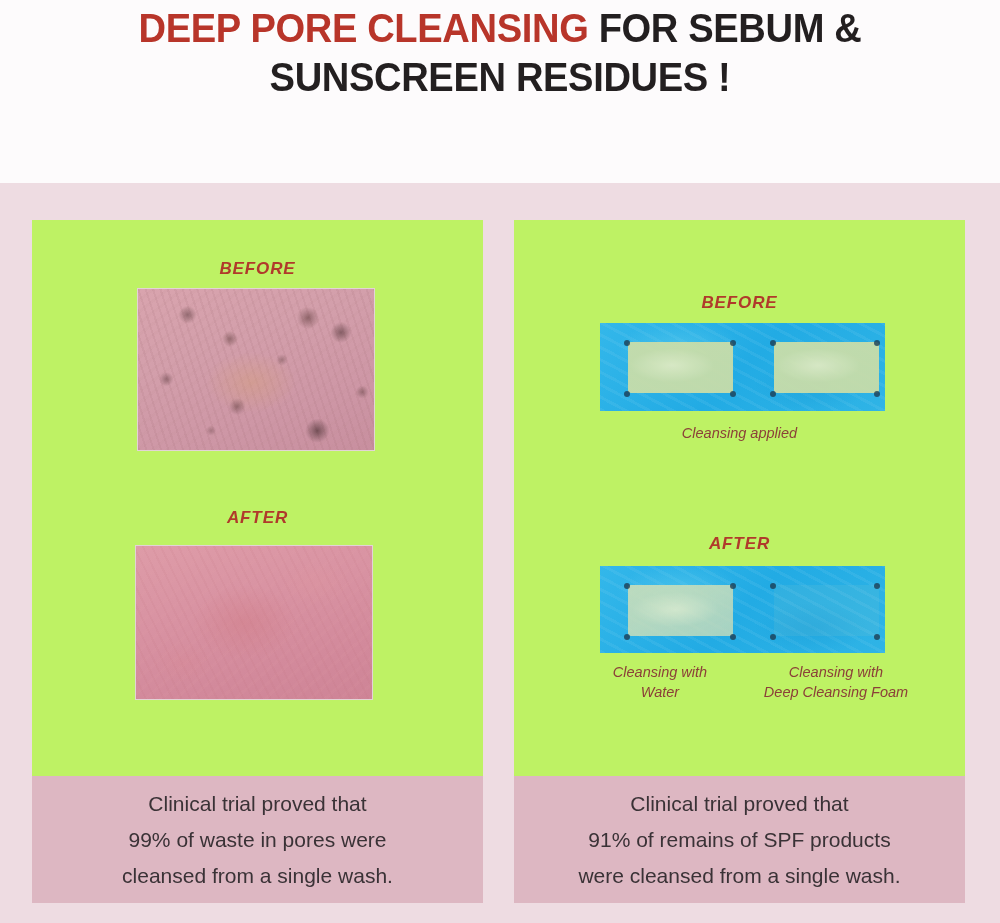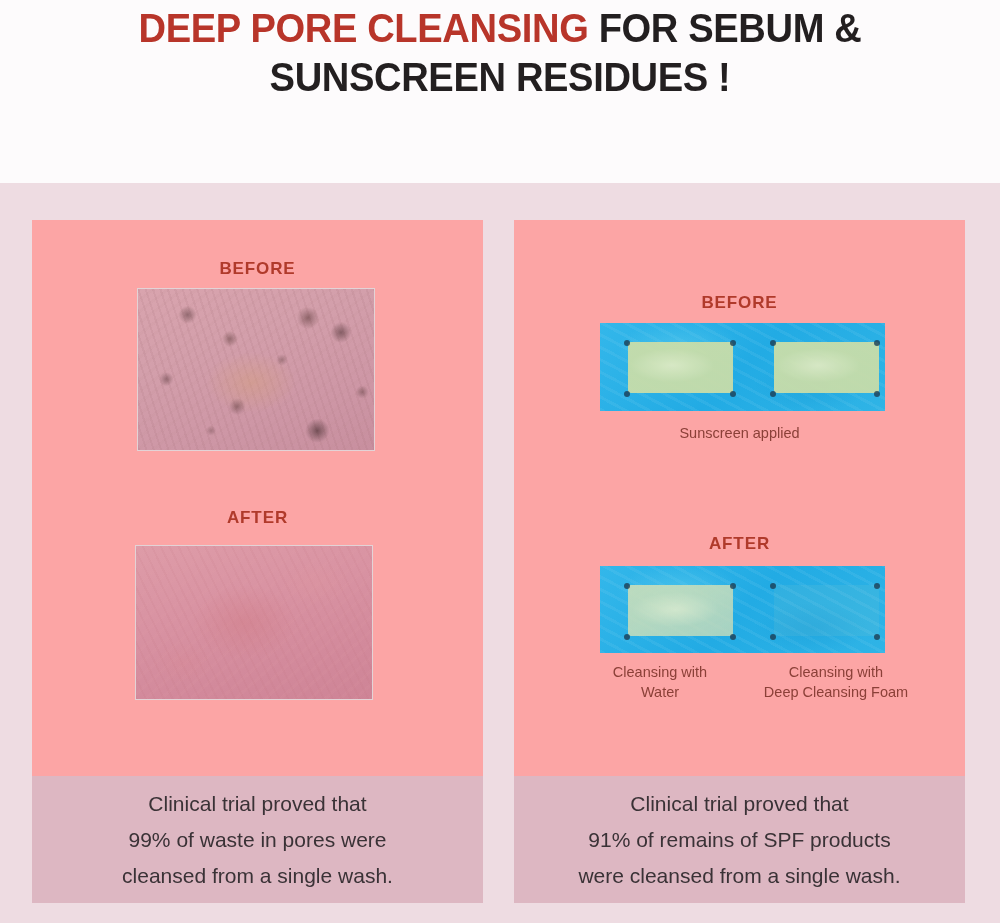--- a/index.html
+++ b/index.html
@@ -62,21 +62,22 @@
     background: #FFFFFF;
     display: flex;
     flex-direction: column;
   }
   .panel-left  { left: 32px; }
   .panel-right { left: 514px; }
 
   .panel-body {
     position: relative;
     flex: 1 1 auto;
-    background: #fca5a5;
+    background: #bef264;
+    font-style: italic;
   }
 
   
   .ba-label {
     position: absolute;
     width: 100%;
     text-align: center;
     font-family: "Liberation Sans", sans-serif;
     font-weight: bold;
     font-size: 17px;
@@ -232,21 +233,21 @@
           <div class="patch patch-full" style="left:174px; top:19px; width:105px; height:51px;"></div>
           <div class="dot" style="left:24px; top:17px;"></div>
           <div class="dot" style="left:130px; top:17px;"></div>
           <div class="dot" style="left:24px; top:68px;"></div>
           <div class="dot" style="left:130px; top:68px;"></div>
           <div class="dot" style="left:170px; top:17px;"></div>
           <div class="dot" style="left:274px; top:17px;"></div>
           <div class="dot" style="left:170px; top:68px;"></div>
           <div class="dot" style="left:274px; top:68px;"></div>
         </div>
-        <div class="uv-caption" style="left:0; top:203px; width:100%;">Sunscreen applied</div>
+        <div class="uv-caption" style="left:0; top:203px; width:100%;">Cleansing applied</div>
 
         <div class="ba-label" style="top:314px;">AFTER</div>
         <div class="uv-img uv-after" style="top:346px;">
           <div class="uv-tex"></div>
           <div class="patch patch-faint" style="left:28px; top:19px; width:105px; height:51px;"></div>
           <div class="patch patch-gone" style="left:174px; top:19px; width:105px; height:51px;"></div>
           <div class="dot" style="left:24px; top:17px;"></div>
           <div class="dot" style="left:130px; top:17px;"></div>
           <div class="dot" style="left:24px; top:68px;"></div>
           <div class="dot" style="left:130px; top:68px;"></div>

